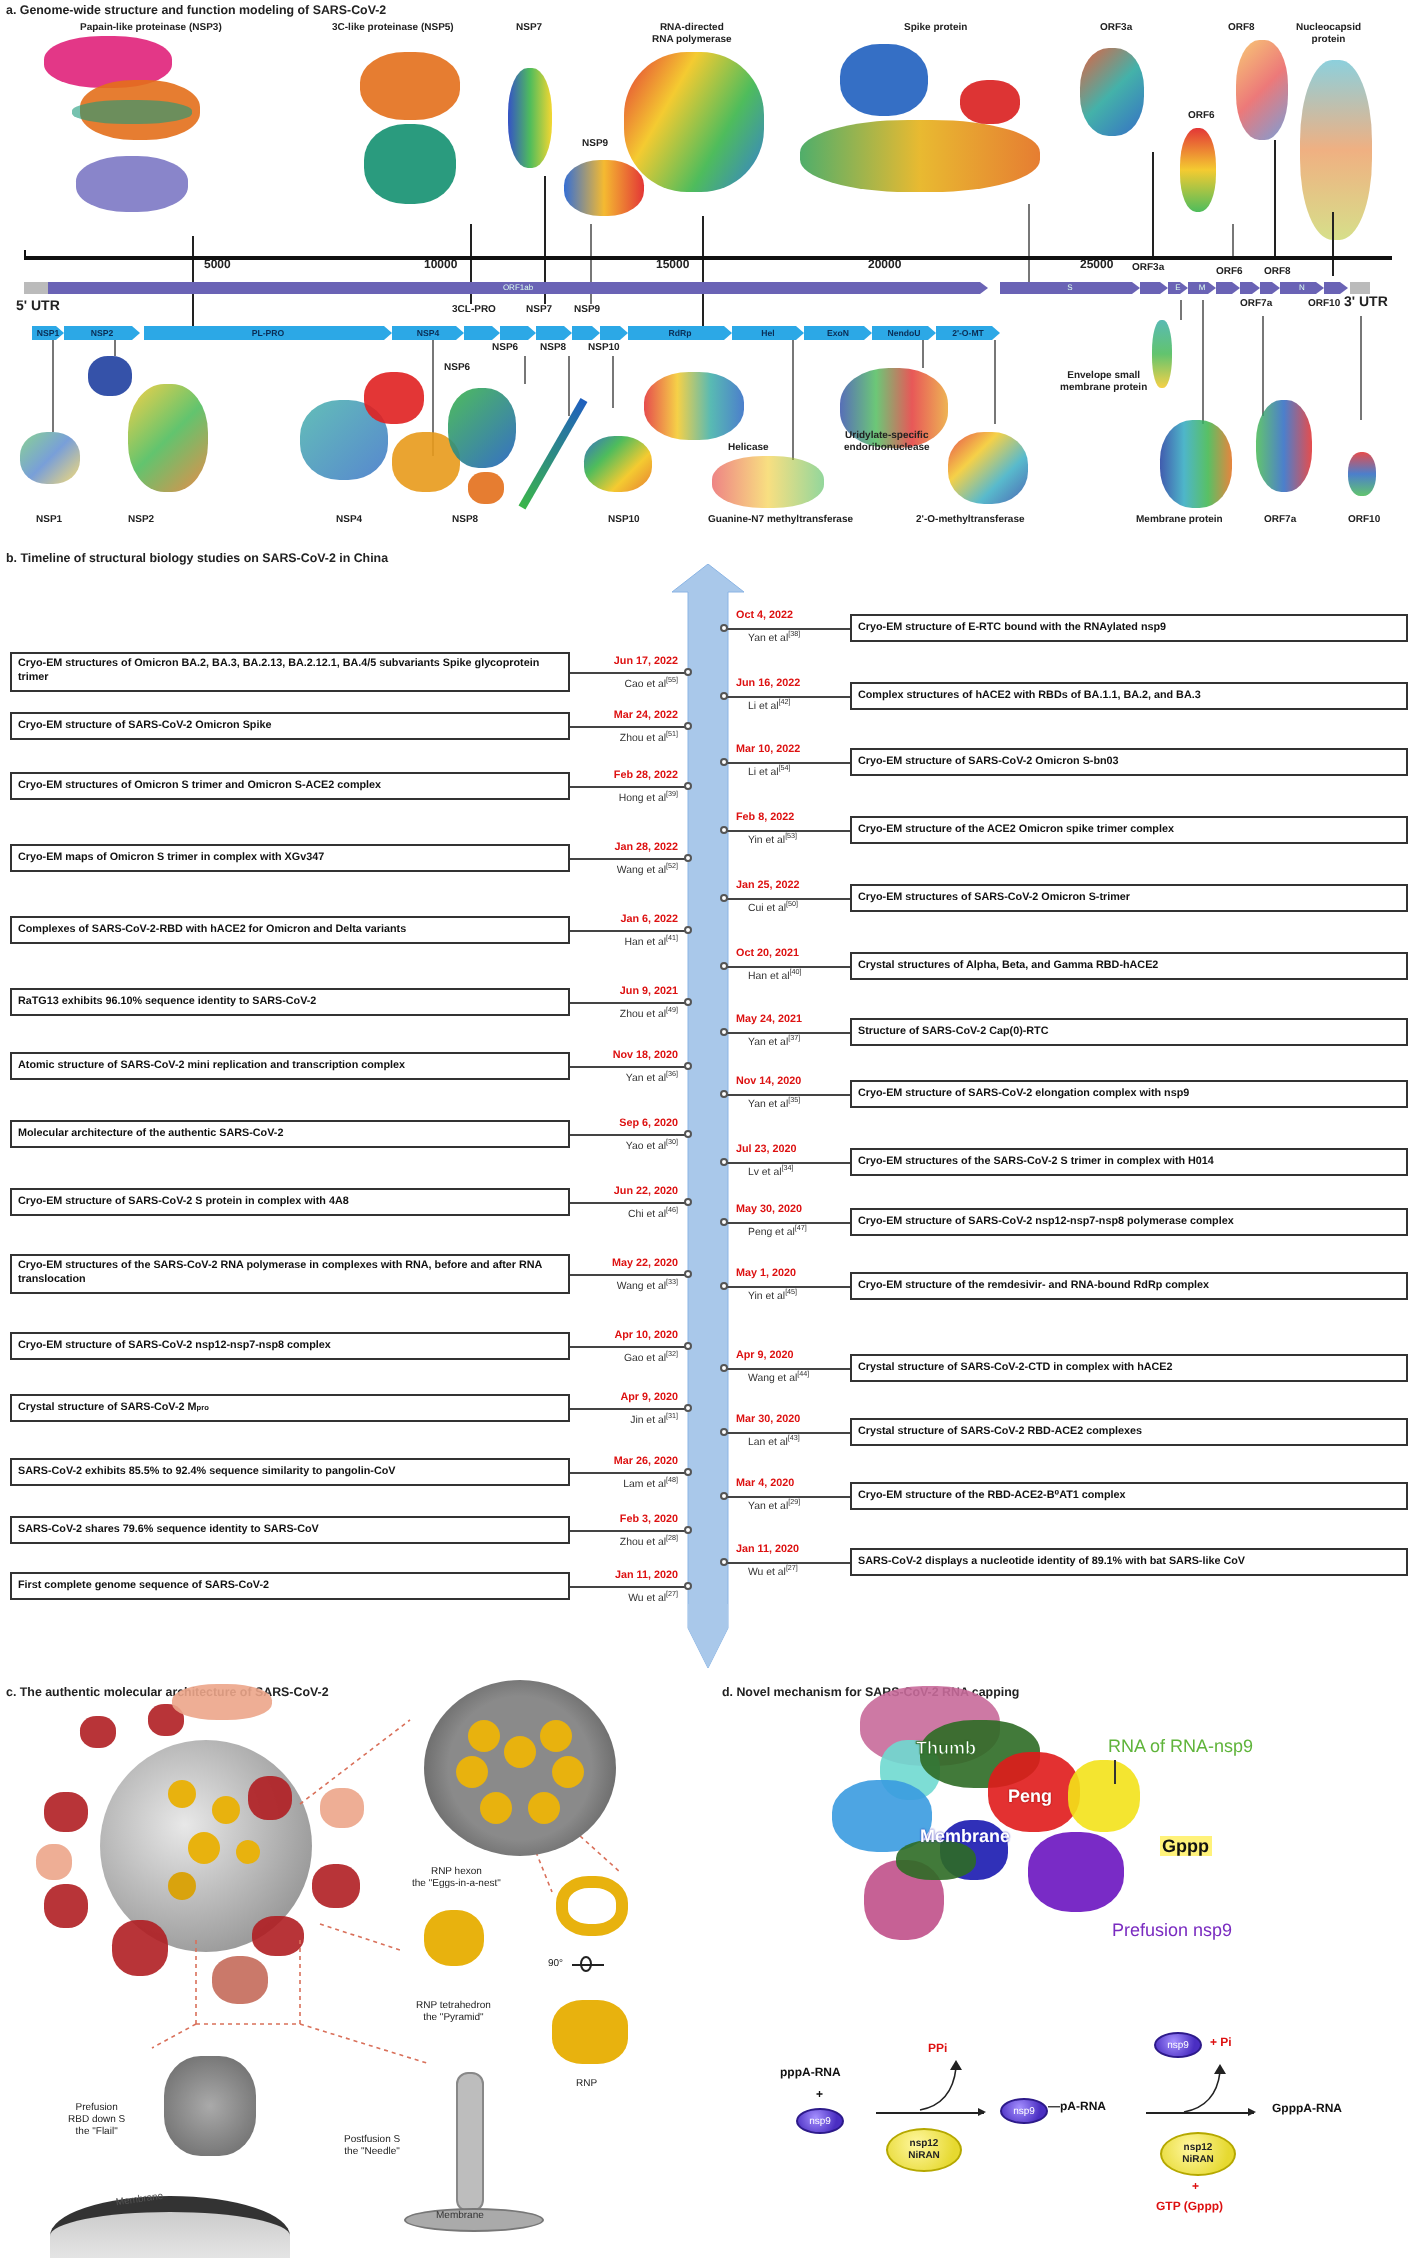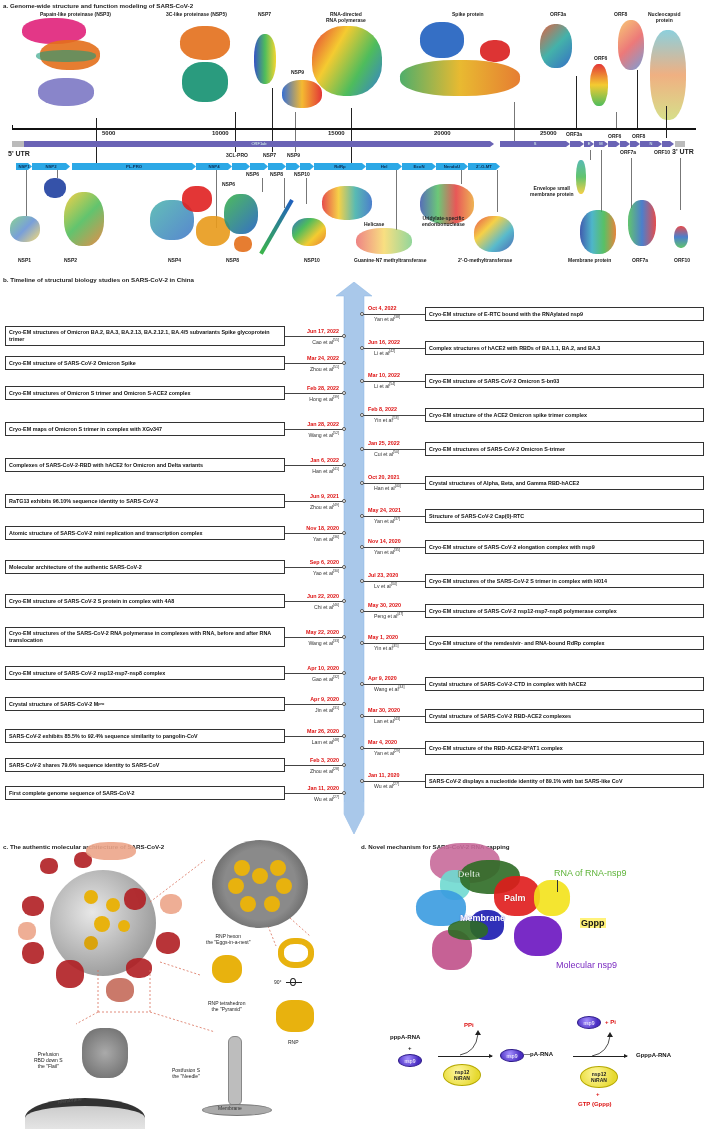--- a/index.html
+++ b/index.html
@@ -486,27 +486,27 @@
   <div class="blob" style="left:460px;top:860px;width:60px;height:34px;background:#2e6b25;"></div>
   <div class="blob" style="left:416px;top:890px;width:50px;height:36px;background:#3a9be0;"></div>
   <div class="blob" style="left:470px;top:910px;width:34px;height:30px;background:#1a1ab0;"></div>
   <div class="blob" style="left:494px;top:876px;width:46px;height:40px;background:#e01b1b;"></div>
   <div class="blob" style="left:534px;top:880px;width:36px;height:36px;background:#f3e21a;"></div>
   <div class="blob" style="left:514px;top:916px;width:48px;height:40px;background:#6a14c0;"></div>
   <div class="blob" style="left:432px;top:930px;width:40px;height:40px;background:#c0508a;"></div>
   <div class="blob" style="left:448px;top:920px;width:40px;height:20px;background:#2e6b25;"></div>
 </div>
 
-<div class="abs" style="left:458px;top:869px;font-size:9px;font-weight:bold;color:#fff;-webkit-text-stroke:0.4px #2e6b25;text-shadow:0 0 1px #2e6b25;">Delta</div>
-<div class="abs" style="left:504px;top:893px;font-size:9px;font-weight:bold;color:#fff;text-shadow:0 0 1px #900;">Palm</div>
+<div class="abs" style="left:458px;top:869px;font-size:9px;font-weight:bold;color:#fff;-webkit-text-stroke:0.4px #2e6b25;text-shadow:0 0 1px #2e6b25;">Thumb</div>
+<div class="abs" style="left:504px;top:893px;font-size:9px;font-weight:bold;color:#fff;text-shadow:0 0 1px #900;">Peng</div>
 <div class="abs" style="left:460px;top:913px;font-size:9px;font-weight:bold;color:#fff;text-shadow:0 0 1px #1a1ab0;">Membrane</div>
 <div class="abs" style="left:554px;top:868px;font-size:9px;color:#5fb43a;">RNA of RNA-nsp9</div>
 <div class="abs" style="left:557px;top:880px;width:1px;height:12px;background:#333;"></div>
 <div class="abs" style="left:580px;top:918px;font-size:9px;font-weight:bold;color:#111;background:#fff27a;padding:0 1px;">Gppp</div>
-<div class="abs" style="left:556px;top:960px;font-size:9px;color:#7a2bc0;">Molecular nsp9</div>
+<div class="abs" style="left:556px;top:960px;font-size:9px;color:#7a2bc0;">Prefusion nsp9</div>
 
 <div class="scheme-txt" style="left:390px;top:1034px;">pppA-RNA</div>
 <div class="scheme-txt" style="left:408px;top:1045px;">+</div>
 <div class="nsp9" style="left:398px;top:1054px;">nsp9</div>
 <div class="arrow-line" style="left:438px;top:1056px;width:54px;"></div>
 <svg class="abs" style="left:458px;top:1030px;" width="24" height="26">
   <path d="M2 25 Q18 22 20 4" stroke="#222" fill="none" stroke-width="0.8"></path>
   <polygon points="17,5 20,0 23,5" fill="#222"></polygon>
 </svg>
 <div class="scheme-txt red" style="left:464px;top:1022px;">PPi</div>

